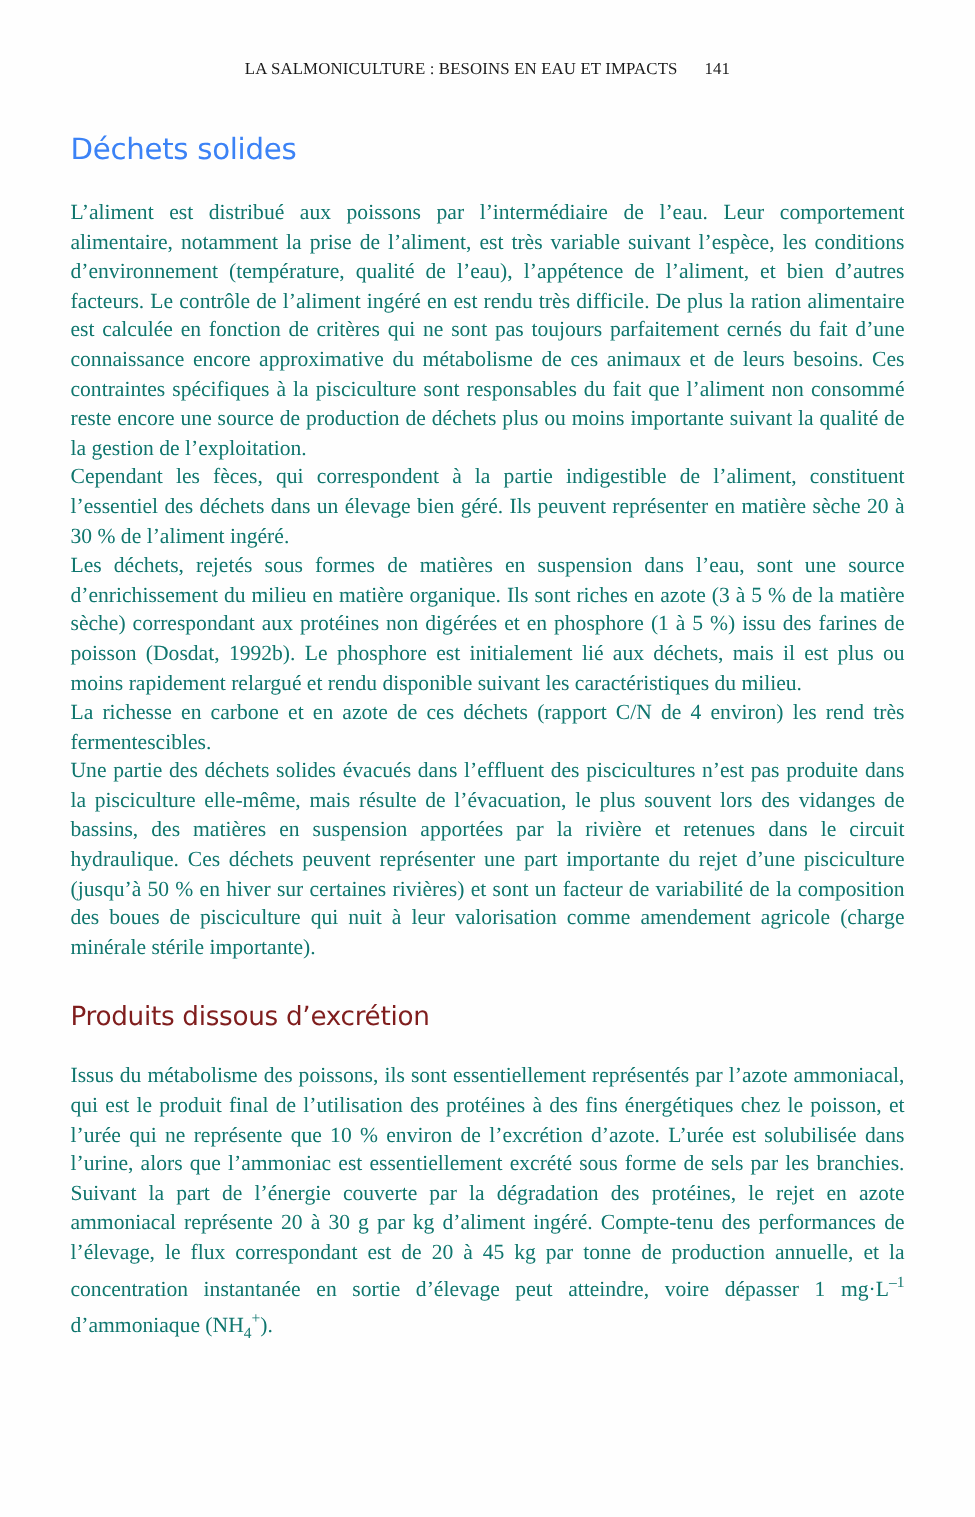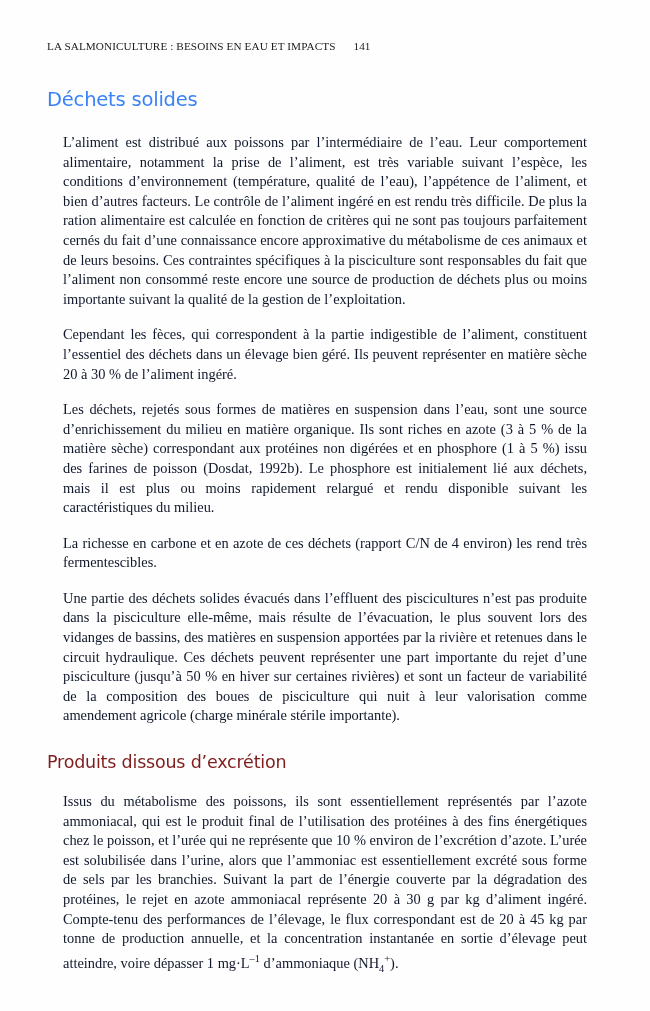--- a/index.html
+++ b/index.html
@@ -21,21 +21,21 @@
     top: 0;
     width: 650px;
     height: 1011px;
     background: #fefefe;
   }
   .running-head {
     position: absolute;
     left: 47px;
     top: 40px;
     width: 556px;
-    text-align: left;
+    text-align: center;
     font-family: "Liberation Serif", serif;
     font-size: 11.2px;
     letter-spacing: 0.1px;
     color: #1a1a1a;
     white-space: nowrap;
   }
   .running-head .rh-title {
     display: inline;
   }
   .running-head .rh-page {
@@ -58,27 +58,27 @@
   }
   h2.section-title {
     font-family: "DejaVu Sans", sans-serif;
     font-weight: 400;
     font-size: 17.5px;
     letter-spacing: -0.2px;
     margin: 26px 0 20px 0;
     color: #7f1d1d;
   }
   p.body-par {
-    margin: 16px;
+    margin: 0;
     font-size: 14.4px;
     line-height: 19.6px;
     text-align: justify;
     text-justify: inter-word;
     hyphens: manual;
-    color: #0f172a;
+    color: #0f766e;
   }
   p.body-par + p.body-par {
     margin-top: 0px;
   }
   .sub { vertical-align: sub; font-size: 0.72em; }
   .sup { vertical-align: super; font-size: 0.72em; }
 </style>
 </head>
 <body>
 

